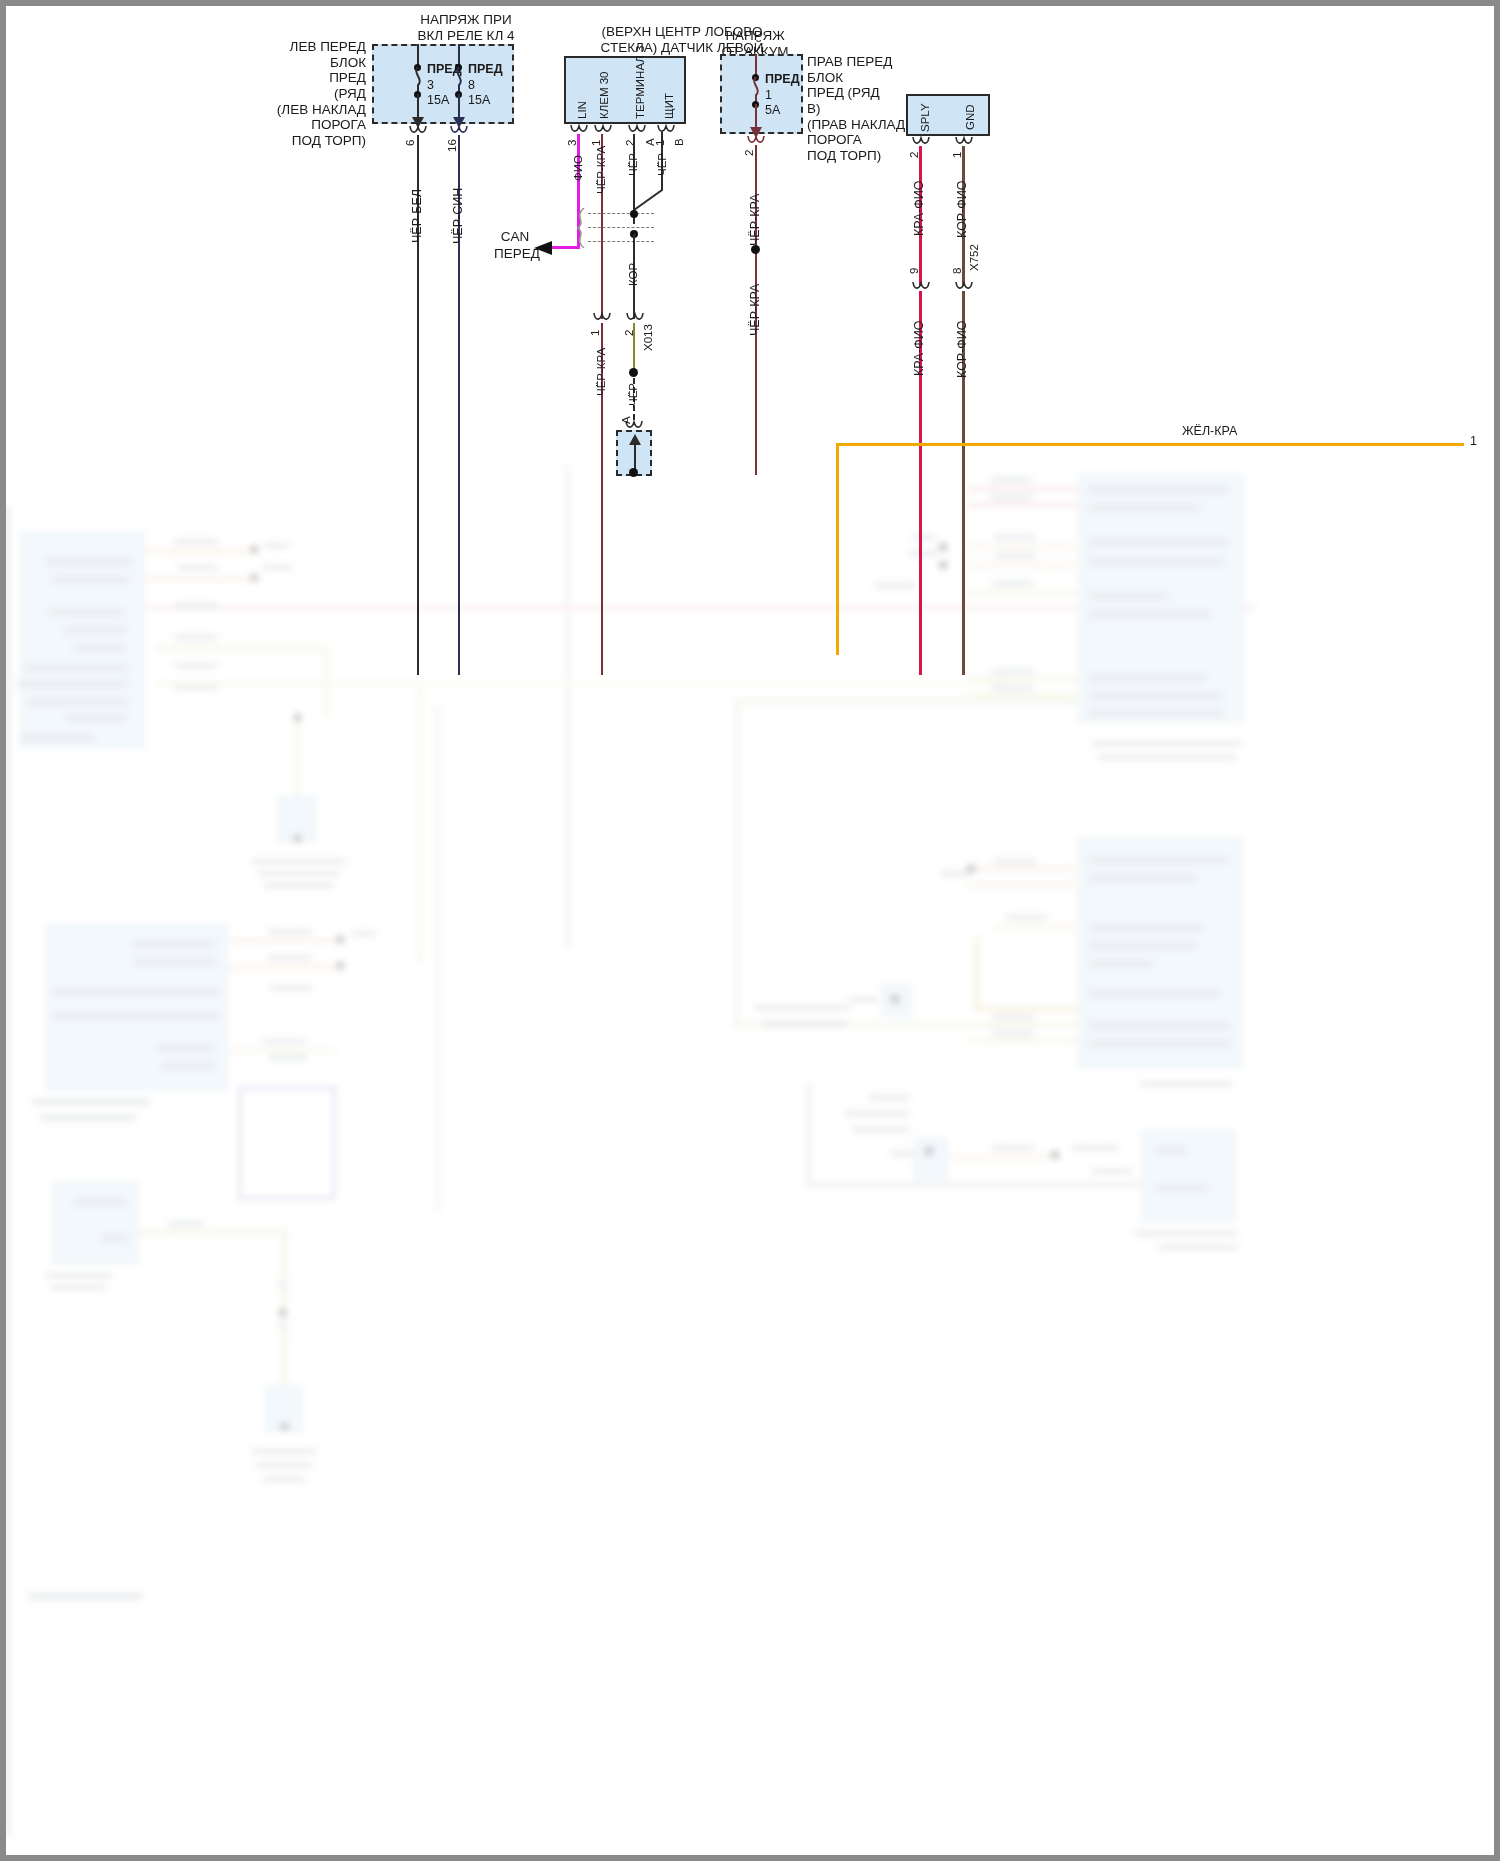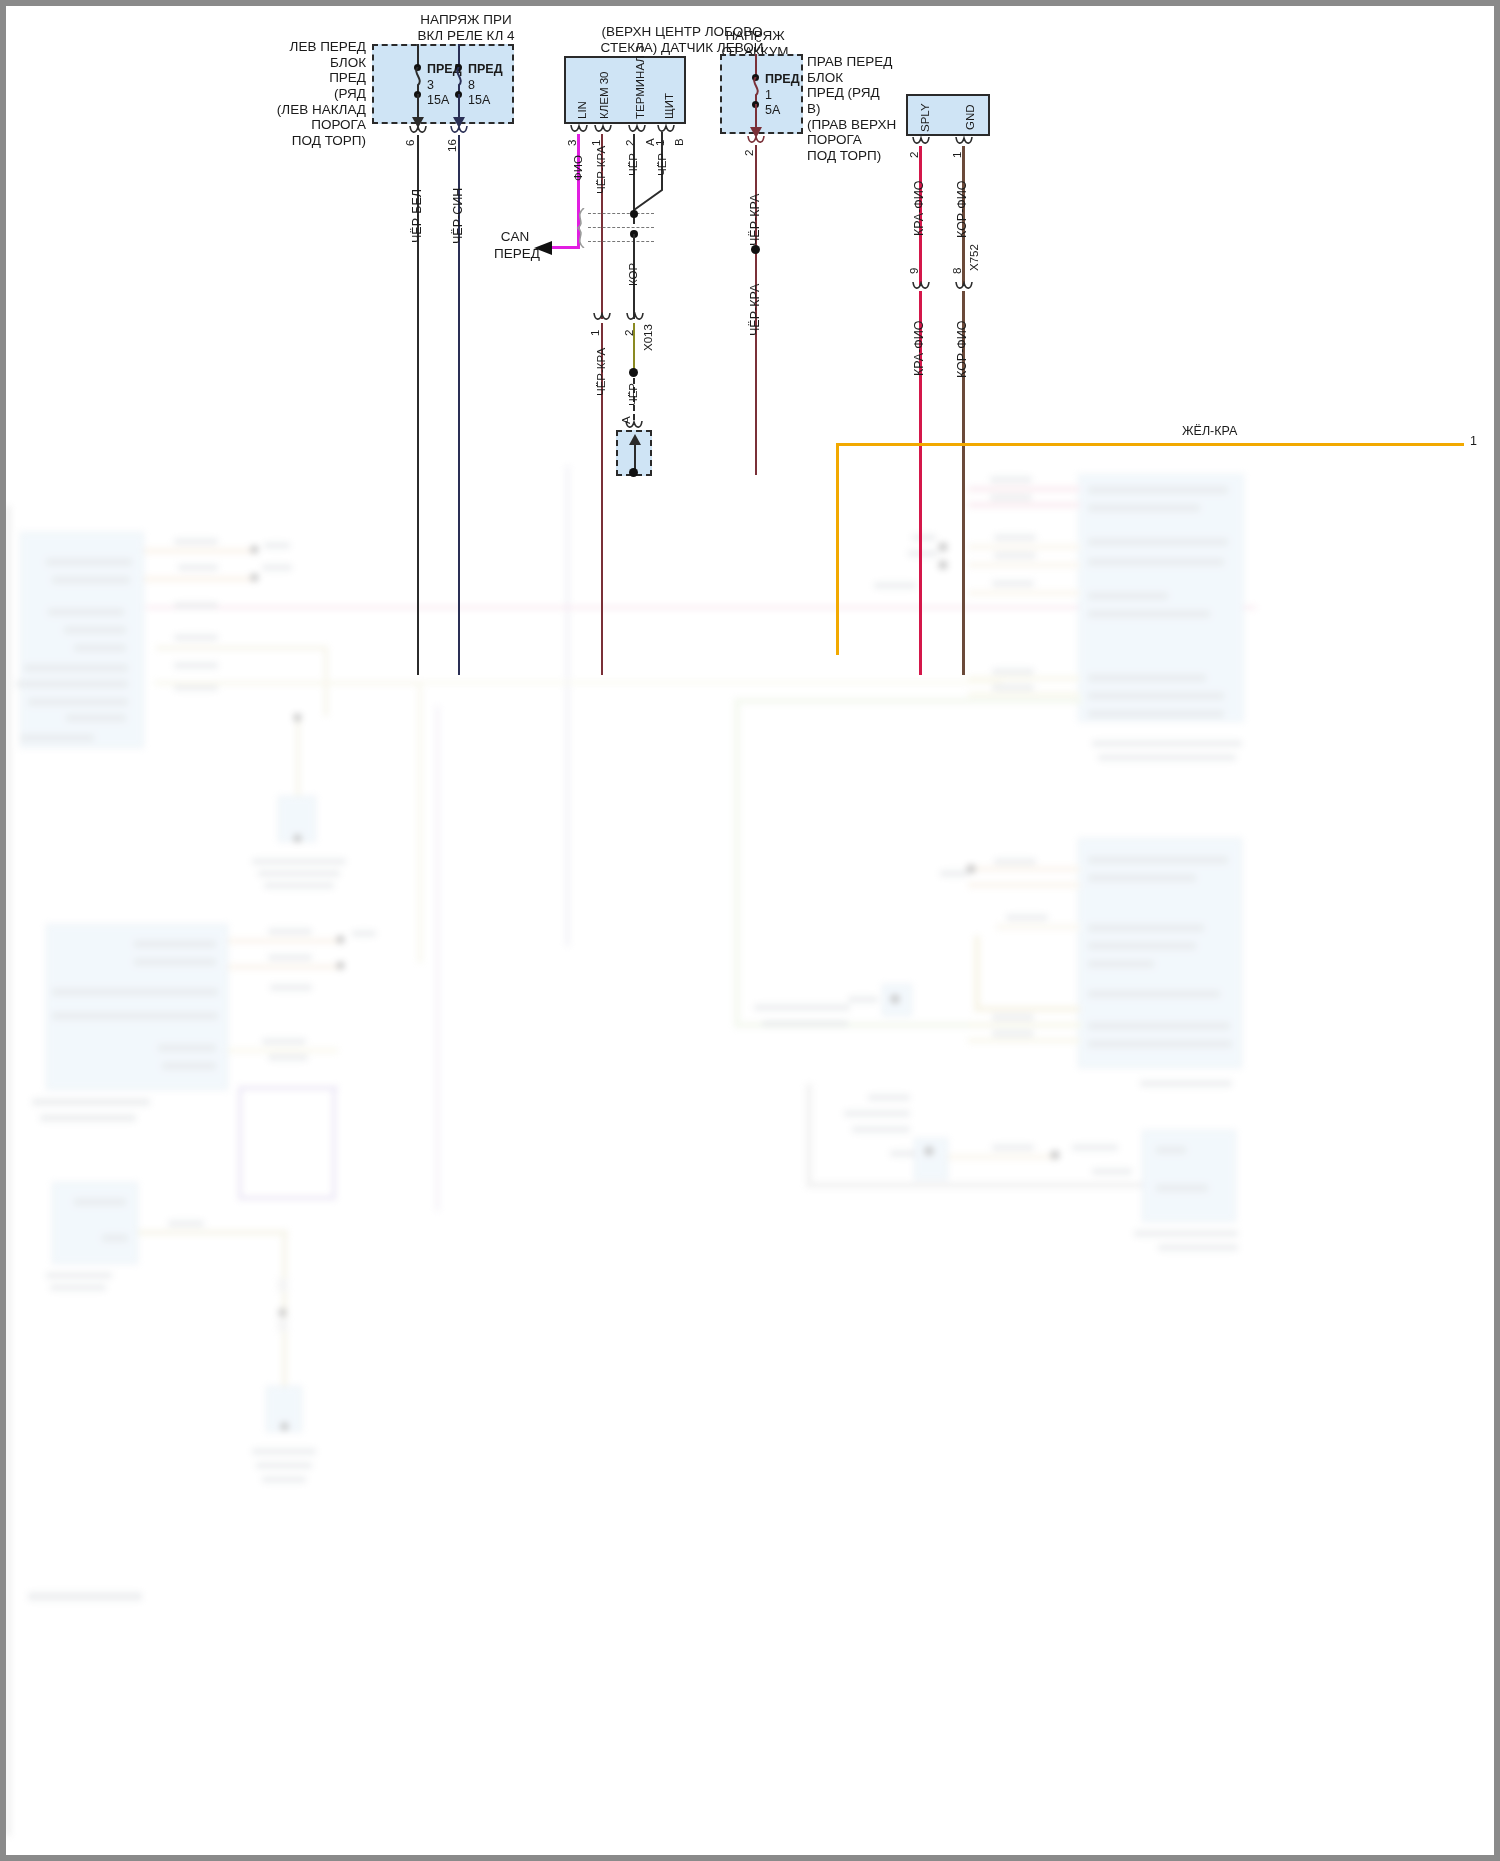--- a/index.html
+++ b/index.html
@@ -382,21 +382,21 @@
 
     <div class="lbl t13 ctr" style="left:682px;top:22px;width:134px;">НАПРЯЖ
 ОТ АККУМ</div>
 
     <div class="boxdash" style="left:714px;top:48px;width:83px;height:80px;"></div>
 
     <div class="lbl t13" style="left:801px;top:48px;width:96px;">ПРАВ ПЕРЕД
 БЛОК
 ПРЕД (РЯД
 В)
-(ПРАВ ВЕРХН
+(ПРАВ НАКЛАД
 ПОРОГА
 ПОД ТОРП)</div>
 
     <div class="wire" style="left:749px;top:48px;width:2px;height:23px;background:#7a3038;"></div>
     <div class="dot" style="left:746px;top:68px;width:7px;height:7px;"></div>
     <svg class="fuse" style="left:743px;top:71px;" width="14" height="30" viewBox="0 0 14 30">
       <path d="M7 0 C1 6, 13 12, 7 18 L7 30" stroke="#7a3038" stroke-width="2" fill="none"></path>
     </svg>
     <div class="dot" style="left:746px;top:95px;width:7px;height:7px;"></div>
     <div class="wire" style="left:749px;top:98px;width:2px;height:28px;background:#7a3038;"></div>

